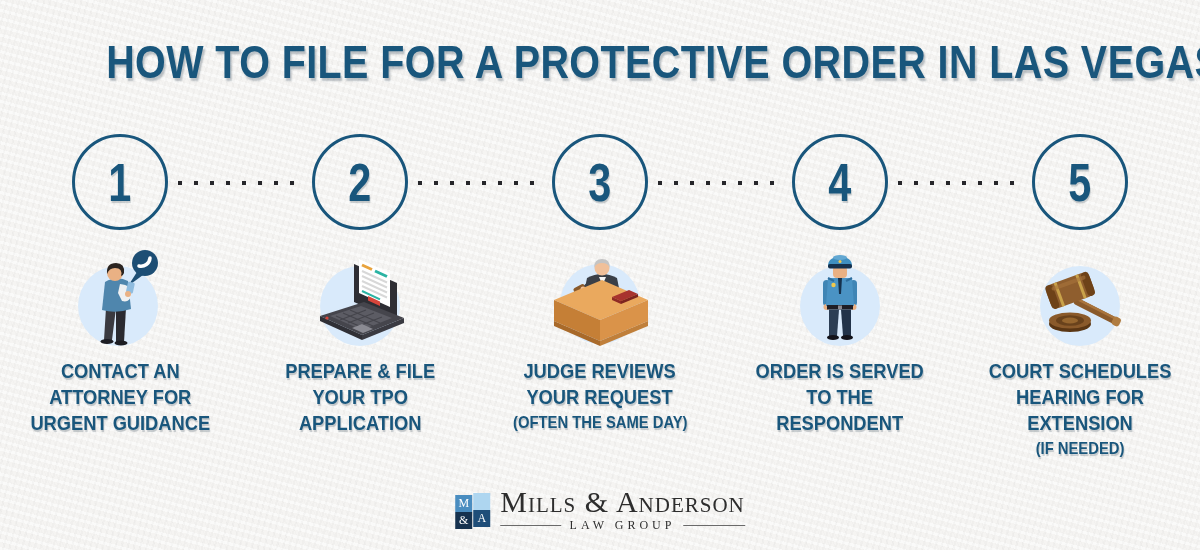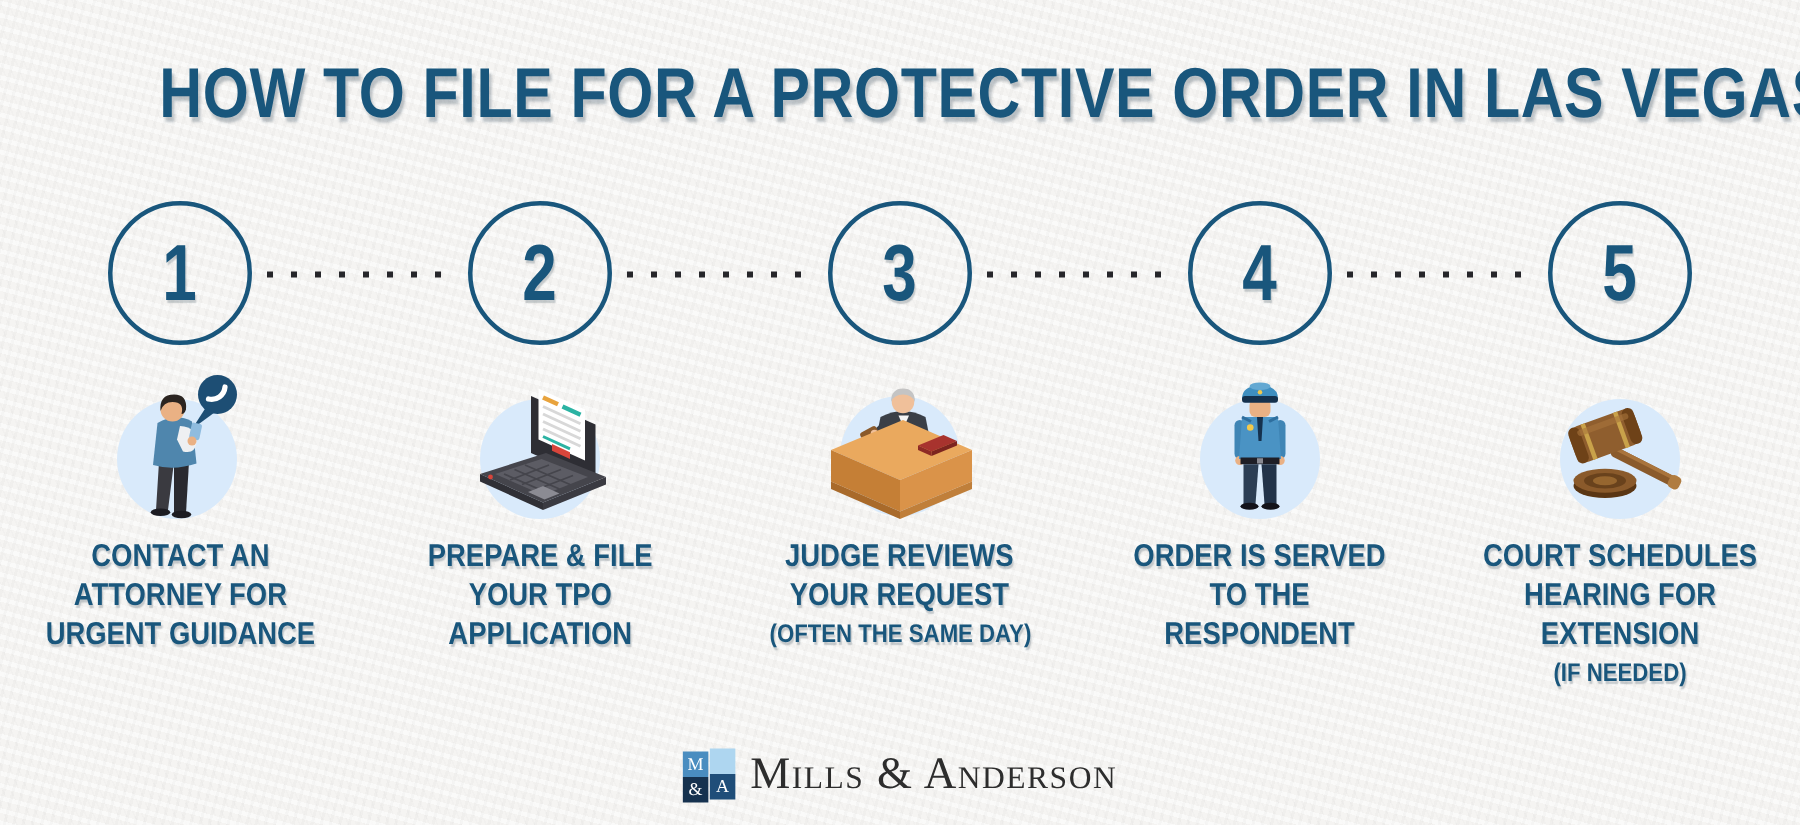--- a/index.html
+++ b/index.html
@@ -259,16 +259,21 @@
 
   <div class="logo">
     <div class="mark">
       <div class="cell tl">M</div>
       <div class="cell tr"></div>
       <div class="cell bl">&amp;</div>
       <div class="cell br">A</div>
     </div>
     <div class="name-block">
       <div class="firm-name">Mills &amp; Anderson</div>
+      <div class="tagline-row">
+        <div class="rule"></div>
+        <div class="tagline">LAW GROUP</div>
+        <div class="rule"></div>
+      </div>
     </div>
   </div>
 
 </div>
 
 </body></html>

